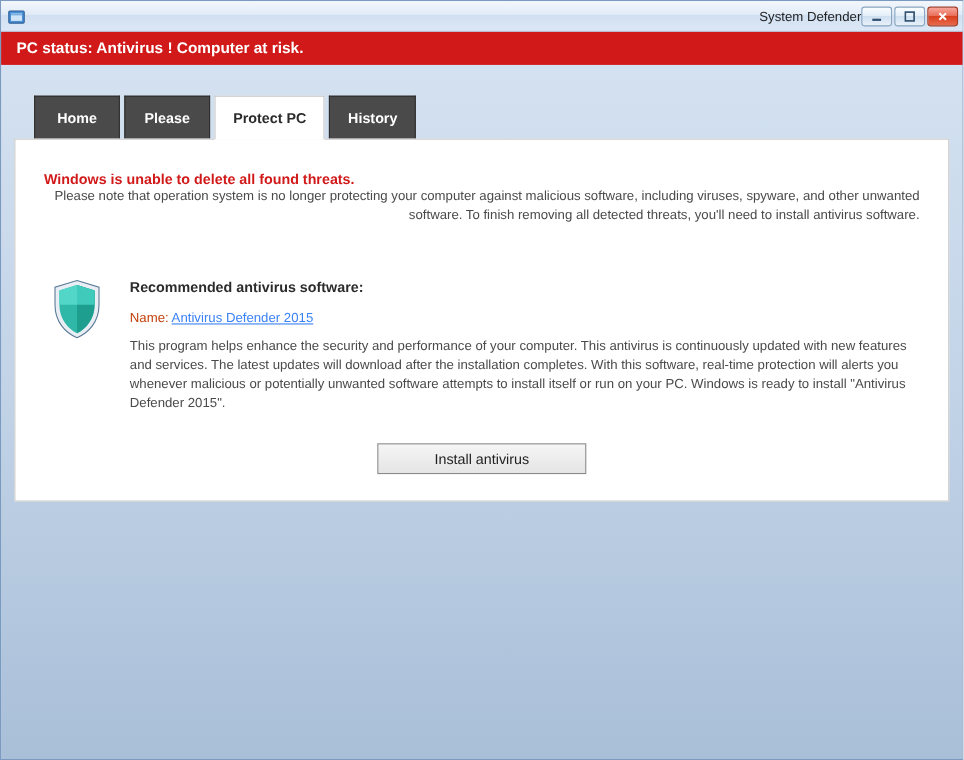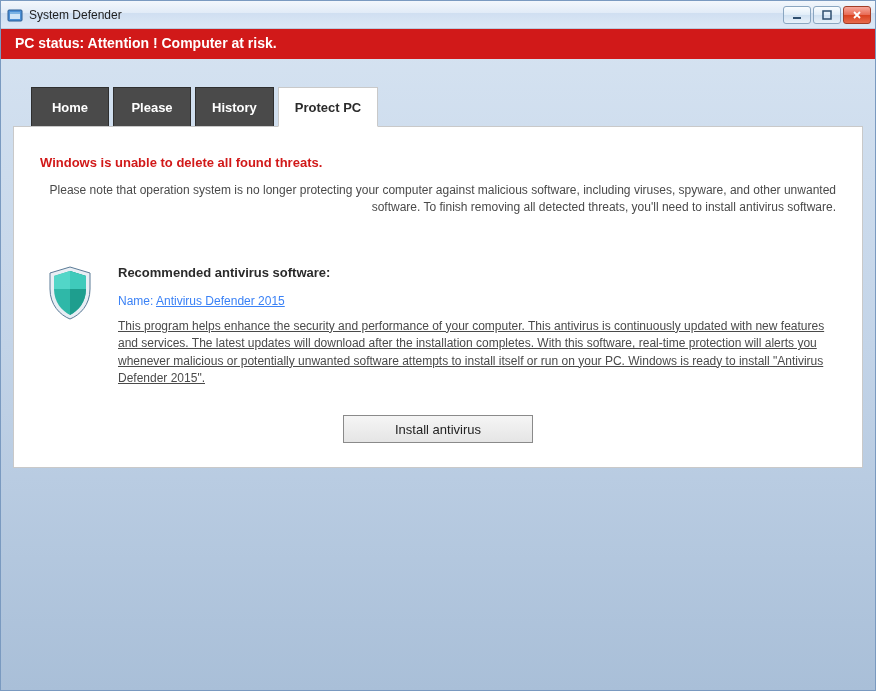--- a/index.html
+++ b/index.html
@@ -28,20 +28,21 @@
   padding: 0 4px 0 6px;
 }
 .title-icon {
   width: 16px; height: 16px;
   margin-right: 6px;
 }
 .title-text {
   color: #222;
   font-size: 12px;
   flex: 1;
+  text-align: right;
 }
 .win-controls {
   display: flex;
   gap: 2px;
 }
 .win-btn {
   width: 28px; height: 18px;
   border: 1px solid #8aa6c1;
   border-radius: 3px;
   background: linear-gradient(to bottom, #fafdff 0%, #e1edf8 49%, #cfe0f1 50%, #e8f1fa 100%);
@@ -104,21 +105,20 @@
   padding: 28px 26px 24px 26px;
   min-height: 318px;
   position: relative;
   z-index: 1;
   color: #4a4a4a;
 }
 .heading-red {
   color: #d11919;
   font-weight: bold;
   font-size: 13px;
-  margin-bottom: 12px;
 }
 .body-text {
   font-size: 12px;
   line-height: 1.45;
   margin-bottom: 18px;
   text-align: right;
 }
 .rec-block {
   display: flex;
   gap: 18px;
@@ -136,30 +136,29 @@
   font-size: 13px;
   margin-bottom: 14px;
   color: #2b2b2b;
   margin-left: 0;
   margin-top: 30px;
 }
 .name-line {
   font-size: 12px;
   margin-bottom: 10px;
 }
-.name-line .label { color: #3b82f6; }
+.name-line .label { color: #c2410c; }
 .name-line .link {
   color: #3b82f6;
   text-decoration: underline;
   cursor: pointer;
 }
 .desc {
   font-size: 12px;
   line-height: 1.45;
-  text-decoration: underline;
 }
 .install-row {
   display: flex;
   justify-content: center;
   margin-top: 28px;
 }
 .install-btn {
   min-width: 190px;
   height: 28px;
   font-size: 13px;
@@ -196,37 +195,37 @@
       </div>
       <div class="win-btn close">
         <svg width="10" height="10" viewBox="0 0 10 10">
             <path d="M2 2 L8 8 M8 2 L2 8" stroke="#fff" stroke-width="1.8"></path>
           </svg>
       </div>
     </div>
   </div>
 
   <div class="status-bar">
-    <span>PC status: Attention ! Computer at risk.</span>
+    <span>PC status: Antivirus ! Computer at risk.</span>
   </div>
 
   <div class="content-wrap">
 
     <div class="tab-row">
       <div class="tab">
         <span>Home</span>
       </div>
       <div class="tab">
         <span>Please</span>
       </div>
+      <div class="tab active">
+        <span>Protect PC</span>
+      </div>
       <div class="tab">
         <span>History</span>
-      </div>
-      <div class="tab active">
-        <span>Protect PC</span>
       </div>
     </div>
 
     <div class="panel">
       <div class="heading-red">Windows is unable to delete all found threats.</div>
       <div class="body-text">Please note that operation system is no longer protecting your computer against malicious software, including viruses, spyware, and other unwanted software. To finish removing all detected threats, you'll need to install antivirus software.</div>
 
       <div class="rec-block">
         <div class="shield-col">
           <span>

